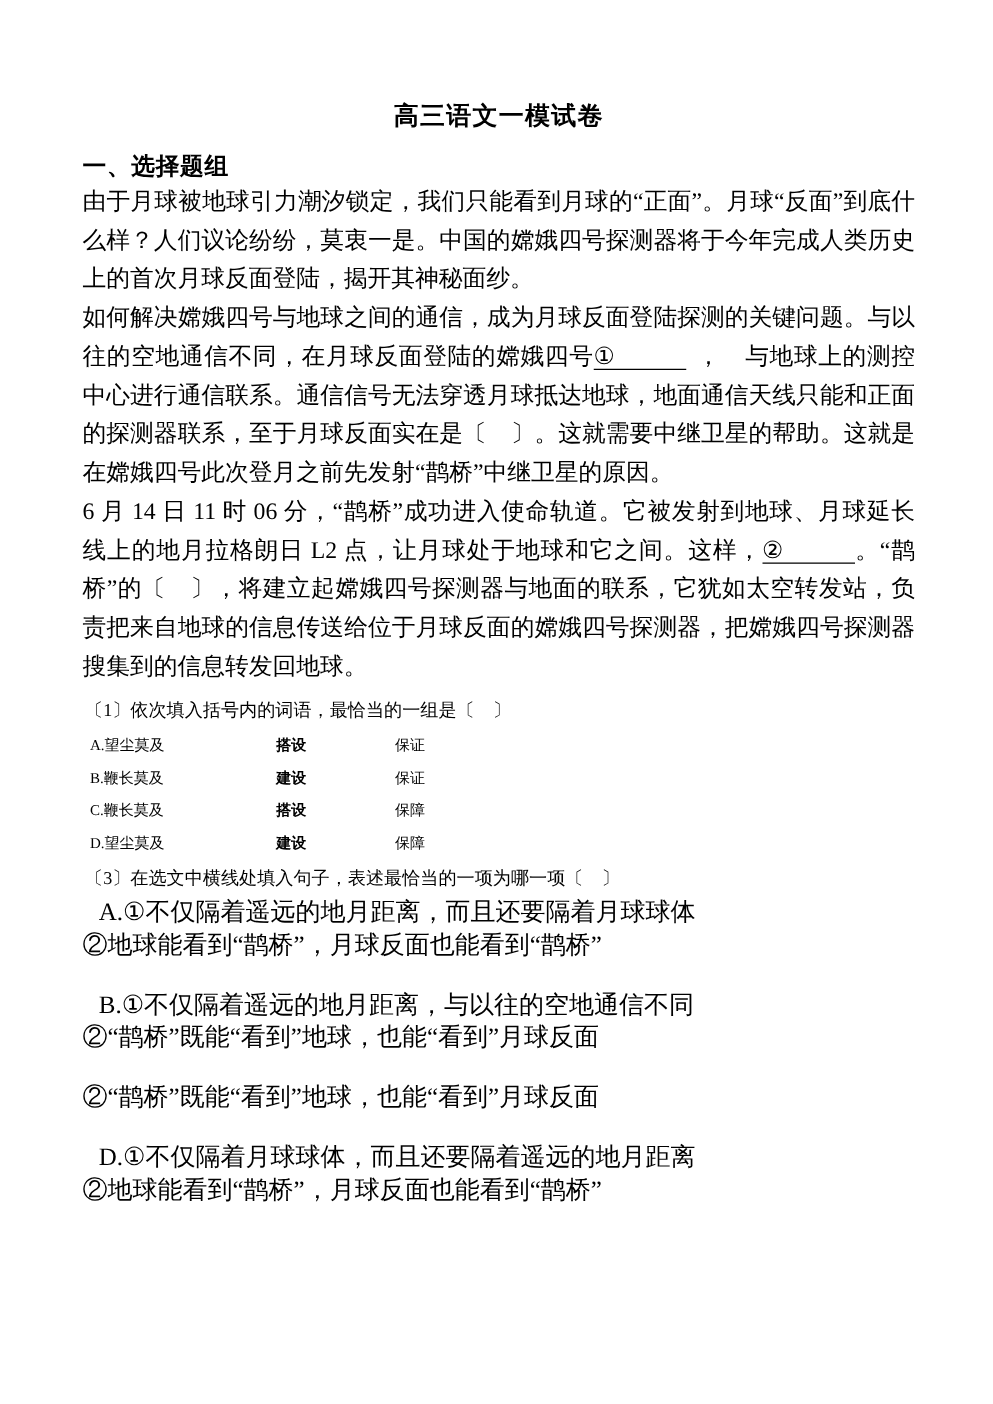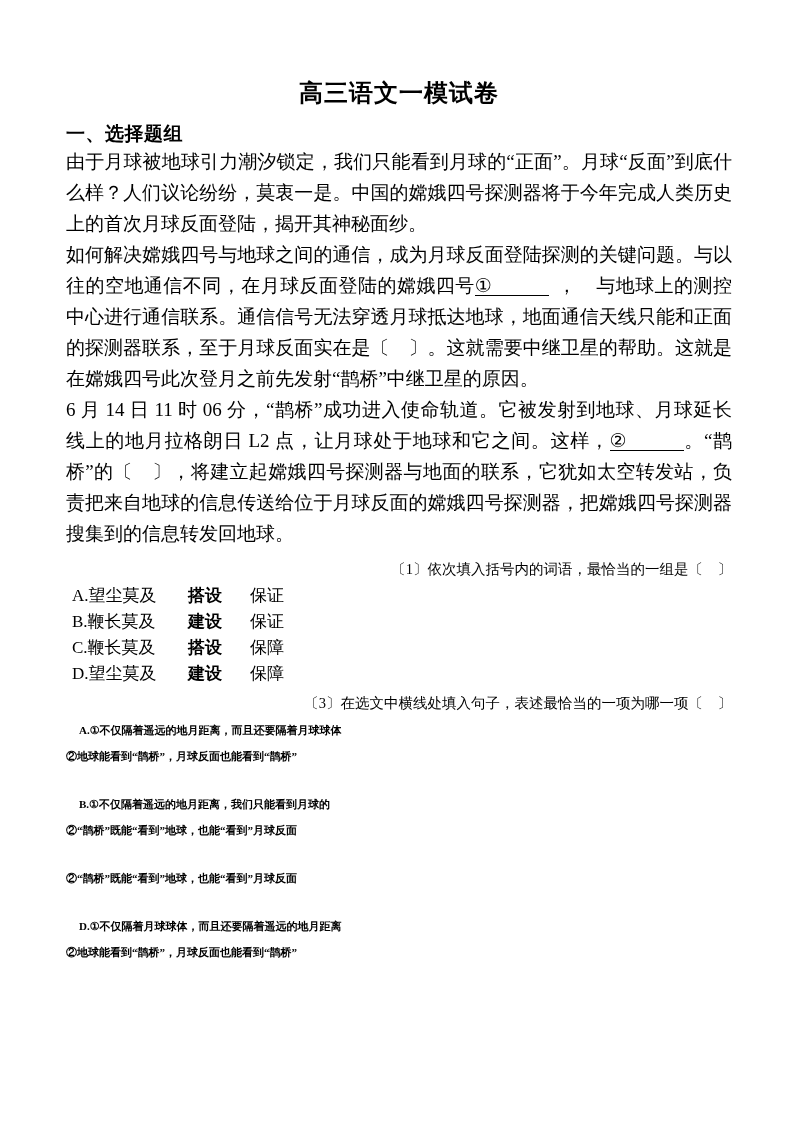--- a/index.html
+++ b/index.html
@@ -14,21 +14,21 @@
     background: #ffffff;
     overflow: hidden;
     color: #000000;
     font-family: "Liberation Serif", "DejaVu Serif", serif;
   }
   .content {
     padding: 82px 62px 0 66px;
   }
   .title {
     margin: 0;
-    font-size: 24px;
+    font-size: 20px;
     line-height: 22px;
     font-weight: bold;
     text-align: center;
     letter-spacing: 1px;
   }
   .section-heading {
     margin: 20px 0 0 0;
     font-size: 19px;
     line-height: 20px;
     font-weight: bold;
@@ -55,41 +55,40 @@
     border-bottom: 1px solid #000;
     line-height: 18px;
   }
   .blank-1 {
     margin-right: 8px;
   }
   .stem {
     margin: 10px 0 0 2px;
     font-size: 14.5px;
     line-height: 20px;
-    text-align: right;
   }
   .stem-2 {
     margin-top: 6px;
   }
   .opt1-list {
     margin-top: 4px;
   }
   .opt1-row {
     display: flex;
     padding-left: 6px;
-    font-size: 17px;
+    font-size: 12px;
     line-height: 26px;
+    gap: 33px;
   }
   .opt1-row .cell1 { width: 116px; }
   .opt1-row .cell2 { width: 62px; font-weight: bold; }
   .opt2-block {
     margin-top: 22px;
-    font-size: 11px;
+    font-size: 20px;
     line-height: 26px;
-    font-weight: bold;
   }
   .opt2-block.first {
     margin-top: 4px;
   }
   .opt2-block p {
     margin: 0;
     word-break: break-all;
   }
   .opt2-line1 { padding-left: 13px; }
   .opt2-line2 { padding-left: 0; }
@@ -140,21 +139,21 @@
     </div>
 
     <p class="stem stem-2">〔3〕在选文中横线处填入句子，表述最恰当的一项为哪一项〔　〕</p>
 
     <div>
       <div class="opt2-block first">
         <p class="opt2-line1">A.①不仅隔着遥远的地月距离，而且还要隔着月球球体</p>
         <p class="opt2-line2">②地球能看到“鹊桥”，月球反面也能看到“鹊桥”</p>
       </div>
       <div class="opt2-block">
-        <p class="opt2-line1">B.①不仅隔着遥远的地月距离，我们只能看到月球的</p>
+        <p class="opt2-line1">B.①不仅隔着遥远的地月距离，与以往的空地通信不同</p>
         <p class="opt2-line2">②“鹊桥”既能“看到”地球，也能“看到”月球反面</p>
       </div>
       <div class="opt2-block">
         <p class="opt2-line2">②“鹊桥”既能“看到”地球，也能“看到”月球反面</p>
       </div>
       <div class="opt2-block">
         <p class="opt2-line1">D.①不仅隔着月球球体，而且还要隔着遥远的地月距离</p>
         <p class="opt2-line2">②地球能看到“鹊桥”，月球反面也能看到“鹊桥”</p>
       </div>
     </div>

